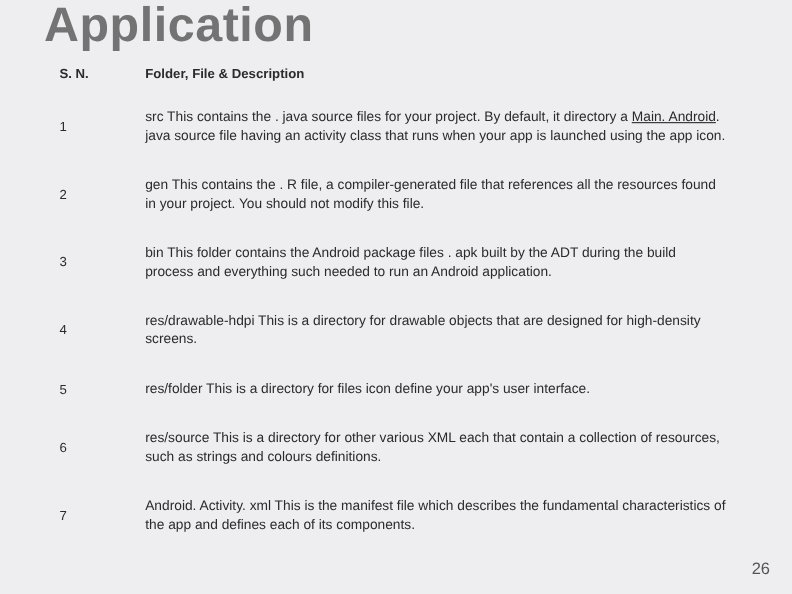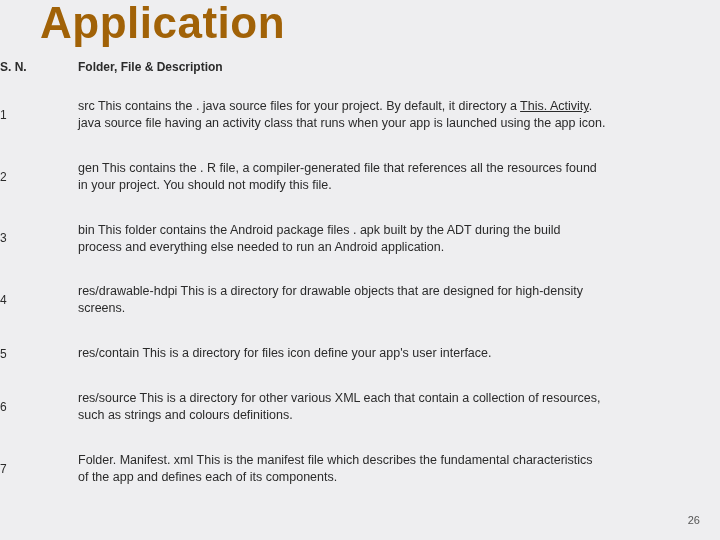--- a/index.html
+++ b/index.html
@@ -9,27 +9,28 @@
     height: 540px;
     background: #eeeef0;
     font-family: Verdana, Geneva, sans-serif;
     color: #2b2b2b;
     overflow: hidden;
     position: relative;
   }
   .title {
     font-size: 44px;
     font-weight: 700;
-    color: #a16207;
+    color: #737373;
     margin: 0 0 6px 40px;
     line-height: 1.05;
     letter-spacing: 0.5px;
   }
   table.folder-table {
     border-collapse: collapse;
+    margin-left: 54px;
     width: 612px;
     table-layout: fixed;
   }
   table.folder-table th {
     text-align: left;
     font-weight: 700;
     font-size: 12px;
     padding: 8px 6px 10px 0;
     vertical-align: top;
     white-space: nowrap;
@@ -50,21 +51,21 @@
   .folder-name {
     font-weight: 400;
   }
   .underl {
     text-decoration: underline;
   }
   .page-number {
     position: absolute;
     right: 20px;
     bottom: 14px;
-    font-size: 11px;
+    font-size: 15px;
     color: #555;
   }
 </style>
 </head>
 <body>
 
 <h1 class="title">Application</h1>
 
 <table class="folder-table">
   <colgroup>
@@ -74,55 +75,55 @@
   <thead>
     <tr>
       <th>S. N.</th>
       <th>Folder, File &amp; Description</th>
     </tr>
   </thead>
   <tbody>
     <tr>
       <td class="sn">1</td>
       <td>
-        <span class="folder-name">src</span><span> This contains the . java source files for your project. By default, it directory a </span><span class="underl">This. Activity</span><span>. java source file having an activity class that runs when your app is launched using the app icon.</span>
+        <span class="folder-name">src</span><span> This contains the . java source files for your project. By default, it directory a </span><span class="underl">Main. Android</span><span>. java source file having an activity class that runs when your app is launched using the app icon.</span>
       </td>
     </tr>
     <tr>
       <td class="sn">2</td>
       <td>
         <span class="folder-name">gen</span><span> This contains the . R file, a compiler-generated file that references all the resources found in your project. You should not modify this file.</span>
       </td>
     </tr>
     <tr>
       <td class="sn">3</td>
       <td>
-        <span class="folder-name">bin</span><span> This folder contains the Android package files . apk built by the ADT during the build process and everything else needed to run an Android application.</span>
+        <span class="folder-name">bin</span><span> This folder contains the Android package files . apk built by the ADT during the build process and everything such needed to run an Android application.</span>
       </td>
     </tr>
     <tr>
       <td class="sn">4</td>
       <td>
         <span class="folder-name">res/drawable-hdpi</span><span> This is a directory for drawable objects that are designed for high-density screens.</span>
       </td>
     </tr>
     <tr>
       <td class="sn">5</td>
       <td>
-        <span class="folder-name">res/contain</span><span> This is a directory for files icon define your app's user interface.</span>
+        <span class="folder-name">res/folder</span><span> This is a directory for files icon define your app's user interface.</span>
       </td>
     </tr>
     <tr>
       <td class="sn">6</td>
       <td>
         <span class="folder-name">res/source</span><span> This is a directory for other various XML each that contain a collection of resources, such as strings and colours definitions.</span>
       </td>
     </tr>
     <tr>
       <td class="sn">7</td>
       <td>
-        <span class="folder-name">Folder. Manifest. xml</span><span> This is the manifest file which describes the fundamental characteristics of the app and defines each of its components.</span>
+        <span class="folder-name">Android. Activity. xml</span><span> This is the manifest file which describes the fundamental characteristics of the app and defines each of its components.</span>
       </td>
     </tr>
   </tbody>
 </table>
 
 <div class="page-number">26</div>
 
 </body></html>

